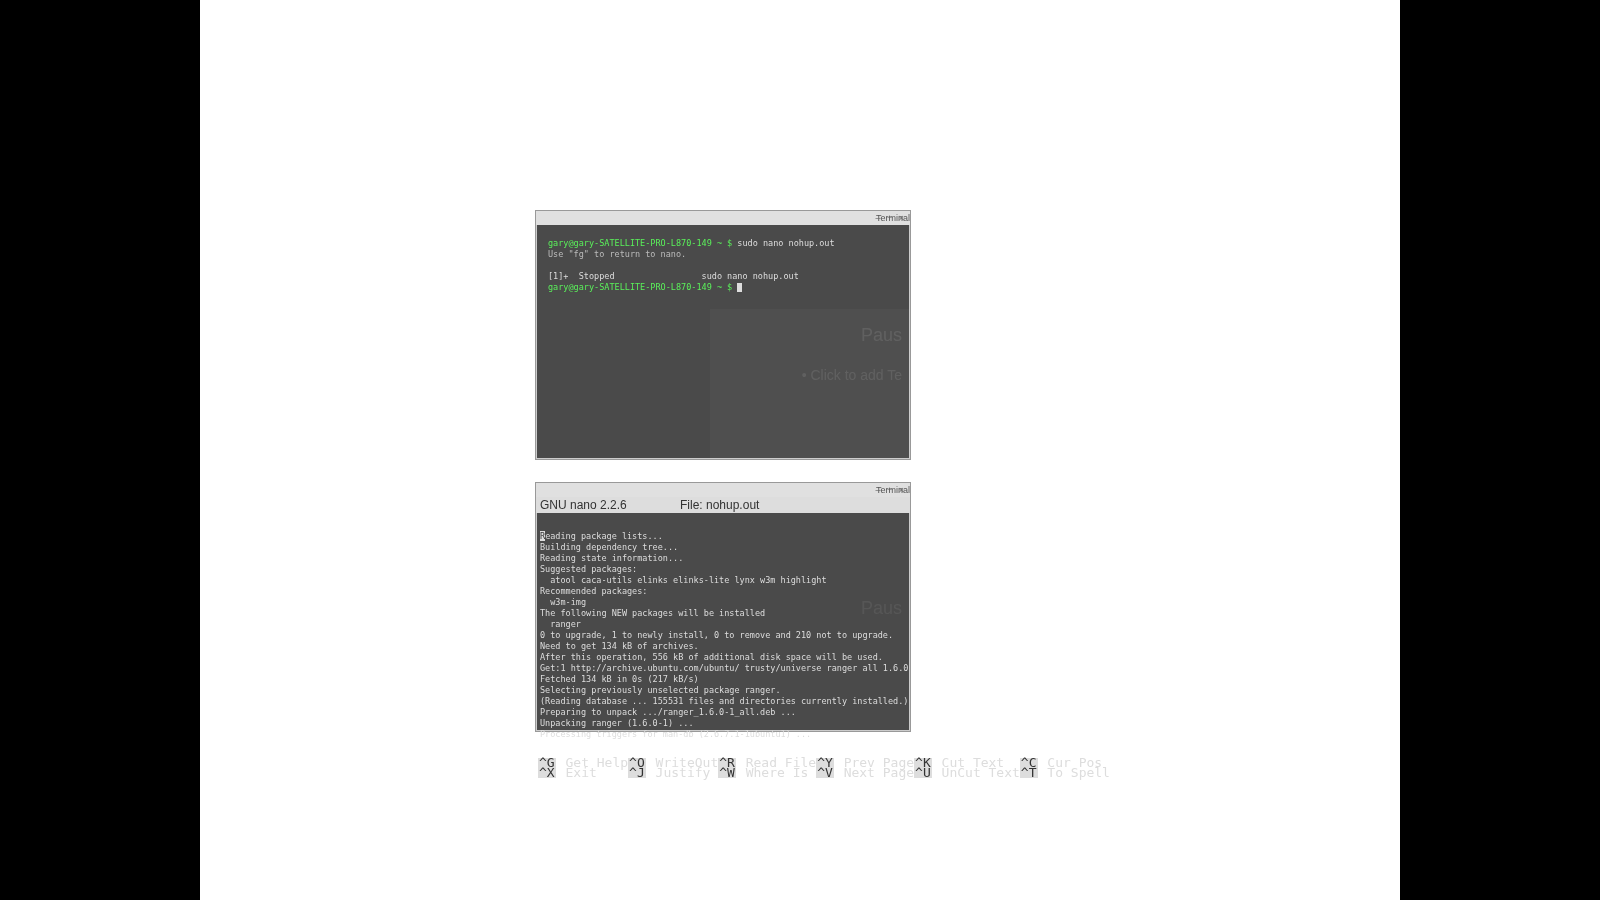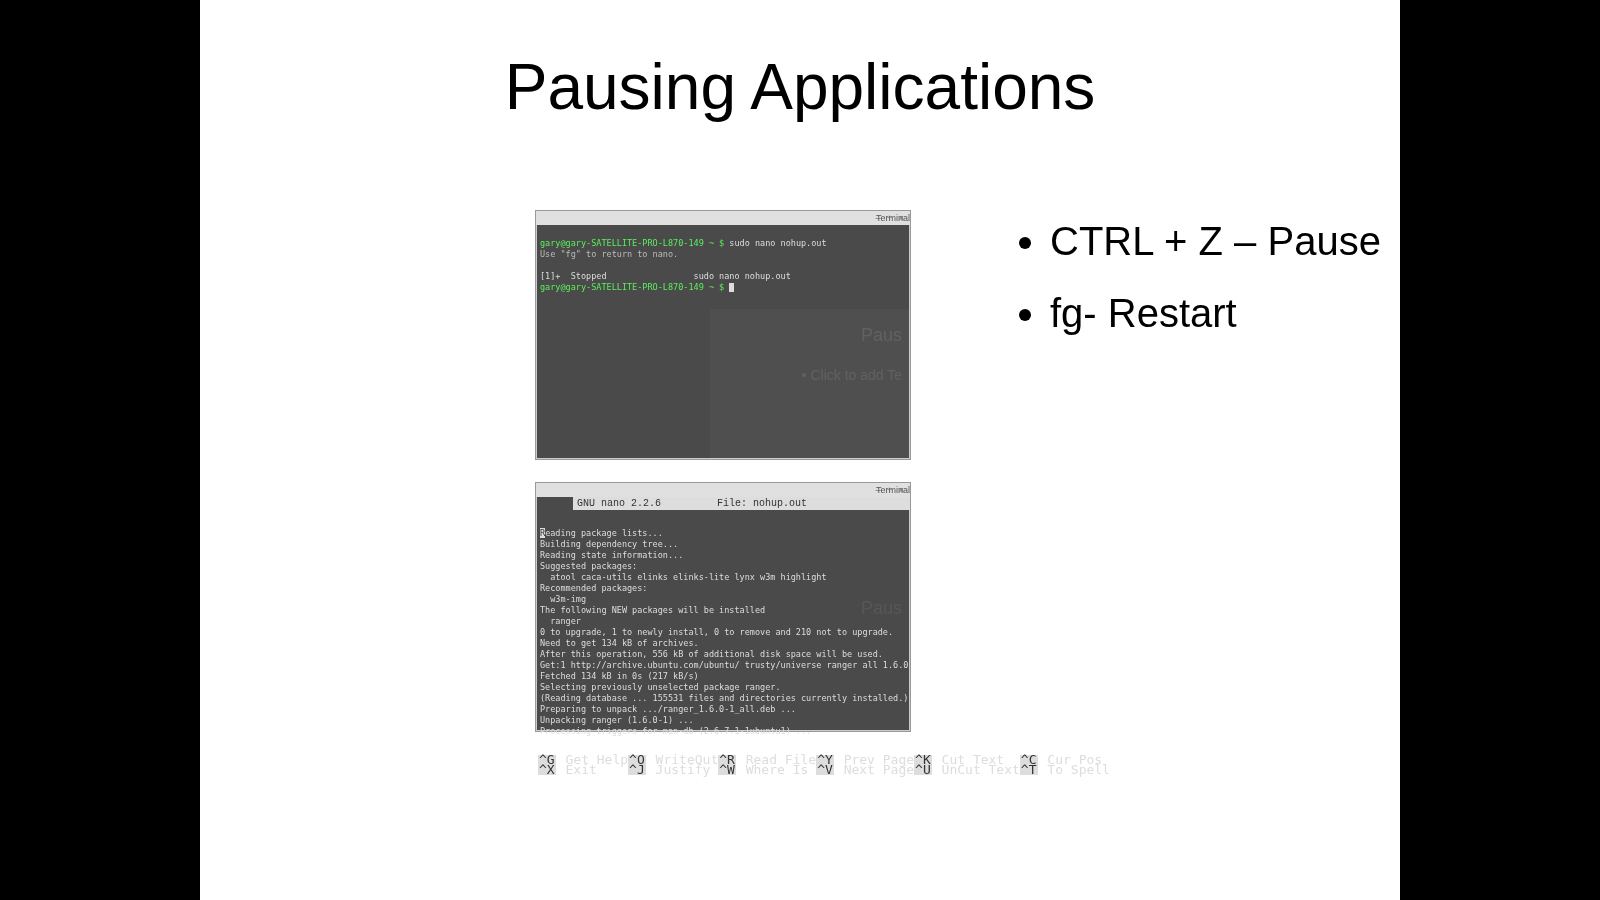--- a/index.html
+++ b/index.html
@@ -6,55 +6,48 @@
   .stage{width:1600px;height:900px;position:relative;margin:0 auto;background:#000;}
   .slide{position:absolute;left:200px;top:0;width:1200px;height:900px;background:#fff;}
   .title{position:absolute;top:50px;left:0;width:100%;text-align:center;font-size:64px;font-weight:400;color:#000;}
   .bullets{position:absolute;left:820px;top:205px;width:460px;}
   .bullets ul{margin:0;padding:0 0 0 30px;}
   .bullets li{font-size:40px;line-height:1.8;color:#000;}
   
   .term{position:absolute;left:335px;width:374px;background:#4a4a4a;border:1px solid #999;box-shadow:0 0 0 1px #ccc inset;}
   .term-titlebar{height:14px;background:#e0e0e0;color:#555;font-size:9px;text-align:right;line-height:14px;position:relative;font-family:sans-serif;}
   .term-titlebar .ctrls{position:absolute;right:4px;top:0;font-size:9px;color:#666;letter-spacing:2px;}
-  .term-body{padding:2px 4px;font-family:"DejaVu Sans Mono","Courier New",monospace;font-size:8.5px;line-height:11px;color:#ddd;white-space:pre;overflow:hidden;height:calc(100% - 18px);}
+  .term-body{padding:2px 12px;font-family:"DejaVu Sans Mono","Courier New",monospace;font-size:8.5px;line-height:11px;color:#ddd;white-space:pre;overflow:hidden;height:calc(100% - 18px);}
   .prompt{color:#5af05a;}
   .cmd{color:#ddd;}
   .hint{color:#bbb;}
   .cursor{display:inline-block;width:5px;height:9px;background:#ddd;vertical-align:middle;}
   #term1{top:210px;height:248px;}
   #term1 .term-body{position:relative;}
   #term1 .faint-bg{position:absolute;right:0;bottom:0;width:200px;height:150px;background:rgba(255,255,255,0.03);}
   #term1 .faint-text1{position:absolute;right:8px;top:105px;color:rgba(255,255,255,0.10);font-size:18px;font-family:Arial;}
   #term1 .faint-text2{position:absolute;right:8px;top:145px;color:rgba(255,255,255,0.10);font-size:14px;font-family:Arial;}
   #term2{top:482px;height:248px;}
-  .nano-header{background:#ddd;color:#333;font-family:Liberation Mono, monospace;font-size:10px;padding:1px 4px;display:flex;margin-left:37px;}
+  .nano-header{background:#ddd;color:#333;font-family:Liberation Sans, sans-serif;font-size:12px;padding:1px 4px;display:flex;}
   .nano-header .left{flex:0 0 120px;}
   .nano-header .center{flex:1;text-align:left;padding-left:20px;}
   .nano-body{font-family:"DejaVu Sans Mono",monospace;font-size:8.5px;line-height:11px;color:#ddd;white-space:pre;padding:18px 4px;overflow:hidden;}
   .nano-body .hl{background:#ddd;color:#333;}
   #term2 .faint-text1{position:absolute;right:8px;top:115px;color:rgba(255,255,255,0.07);font-size:18px;font-family:Arial;}
   .nano-footer{font-family:"DejaVu Sans Mono",monospace;font-size:13px;line-height:10px;color:#ddd;display:grid;grid-template-columns:repeat(6,1fr);padding:0 2px 2px 2px;}
   .nano-footer span{white-space:nowrap;}
   .nano-footer .k{background:#ddd;color:#333;padding:0 1px;margin-right:2px;display:inline-block;min-width:11px;text-align:center;}
 </style>
 </head>
 <body>
 
 <div class="stage">
   <div class="slide">
 
-    <div class="title">Pausing Applications</div>
 
-    <div class="bullets">
-      <ul>
-        <li>CTRL + Z – Pause</li>
-        <li>fg- Restart</li>
-      </ul>
-    </div>
 
     <div id="term1" class="term">
       <div class="term-titlebar">
         <span>Terminal</span>
         <span class="ctrls">–  +  ×</span>
       </div>
       <div class="term-body">
 <span class="prompt">gary@gary-SATELLITE-PRO-L870-149 ~ $ </span><span class="cmd">sudo nano nohup.out</span>
 <span class="hint">Use "fg" to return to nano.</span>
 

